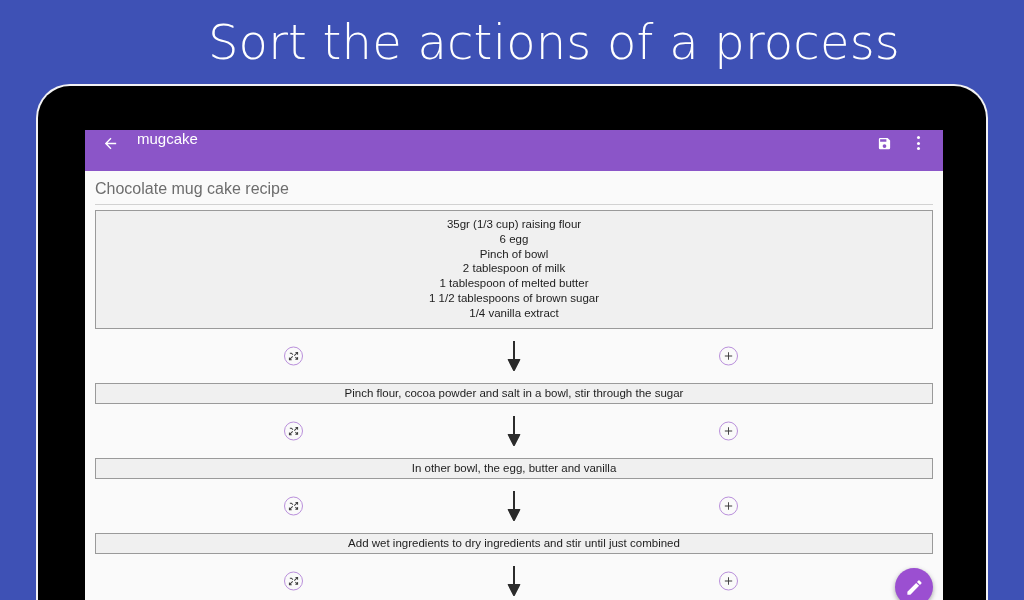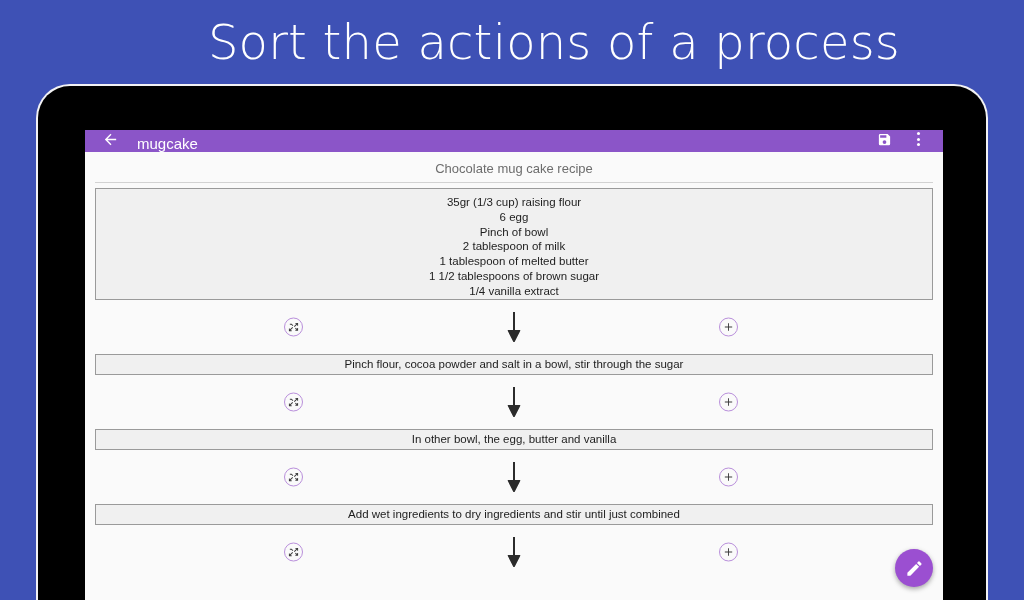--- a/index.html
+++ b/index.html
@@ -57,24 +57,24 @@
     left: 47px;
     top: 44px;
     width: 858px;
     height: 486px;
     background: #fafafa;
     overflow: hidden;
   }
 
   
   .appbar {
-    height: 22px;
+    height: 41px;
     background: #8b55c8;
     display: flex;
-    align-items: flex-end;
+    align-items: flex-start;
     padding: 0 12px;
     box-sizing: border-box;
   }
   .appbar-back {
     width: 26px;
     height: 26px;
     display: flex;
     align-items: center;
     justify-content: center;
     flex: 0 0 auto;
@@ -116,36 +116,35 @@
   
   .content {
     position: relative;
     padding: 0 10px;
     box-sizing: border-box;
     height: 448px;
     overflow: hidden;
   }
 
   .recipe-title {
-    text-align: center;
-    font-size: 13px;
+    font-size: 16px;
     color: #6d6d6d;
     padding: 9px 0 6px 0;
   }
   .title-divider {
     height: 1px;
     background: #d2d2d2;
     margin: 0 0 5px 0;
   }
 
   
   .ingredients-box {
     border: 1px solid #9a9a9a;
     background: #f0f0f0;
-    padding: 6px 8px 0 8px;
+    padding: 6px 8px 7px 8px;
     box-sizing: border-box;
   }
   .ingredient-line {
     text-align: center;
     font-size: 11.5px;
     color: #1d1d1d;
     line-height: 14.8px;
   }
 
   

